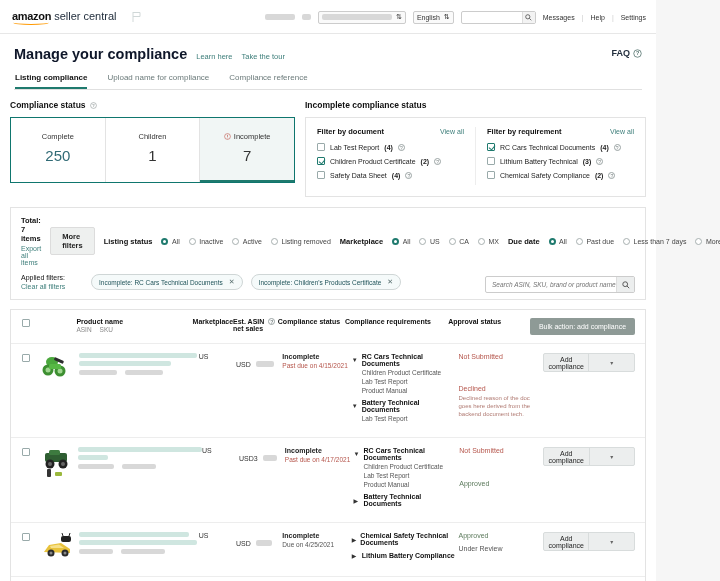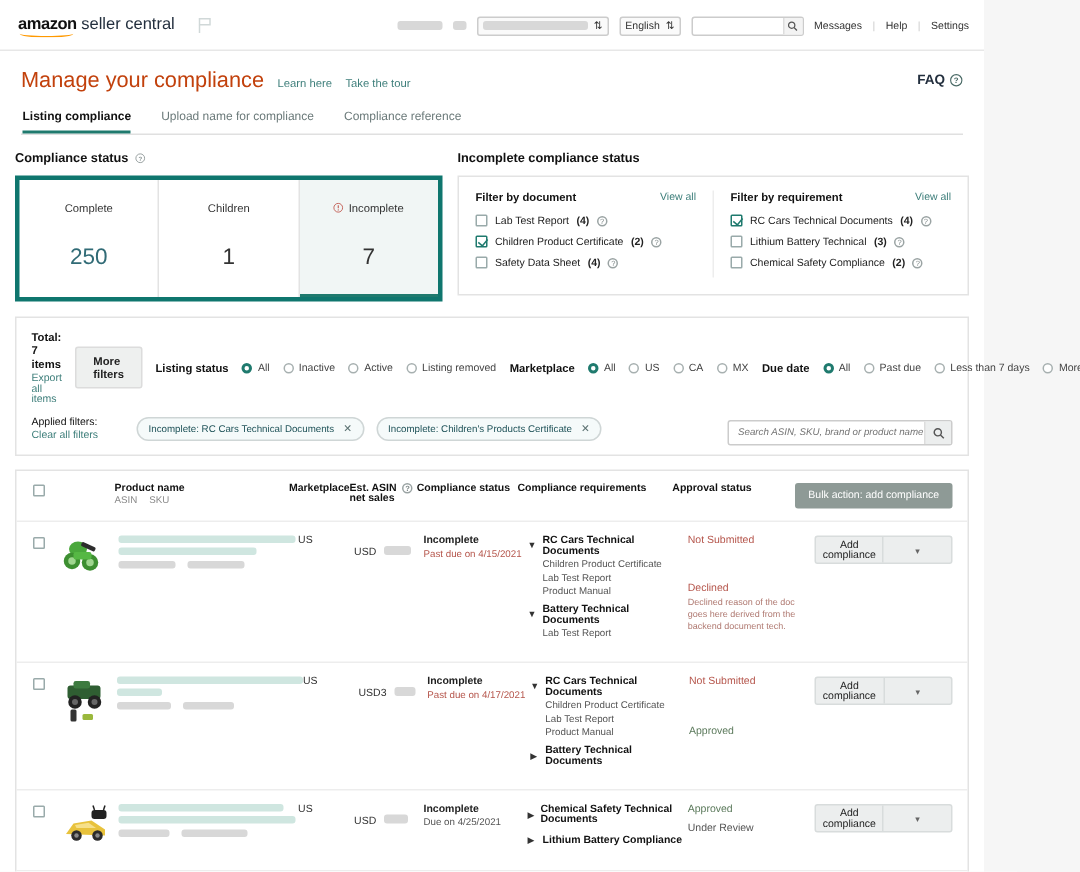--- a/index.html
+++ b/index.html
@@ -36,41 +36,41 @@
   .gnav-link { font-size:7px; color:#333; }
   .gnav-sep { color:#ccc; font-size:7px; }
 
   
   .cnav { height:20px; background:#fff; border-bottom:1px solid #e0e0e0; display:flex; align-items:center; padding:0 12px; gap:17px; }
   .cnav a { font-size:7.5px; color:#232f3e; text-decoration:none; white-space:nowrap; }
 
   
   .phead { padding:12px 14px 0 14px; background:#fff; position:relative; }
   .ptitle-row { display:flex; align-items:baseline; gap:9px; }
-  .ptitle { font-size:14.5px; font-weight:400; color:#c2410c; }
+  .ptitle { font-size:14.5px; font-weight:700; color:#0f172a; }
   .plink { font-size:7.5px; color:#3d7e7a; }
   .faq { position:absolute; right:14px; top:14px; display:flex; align-items:center; gap:3px; font-size:9px; font-weight:bold; color:#232f3e; }
 
   .tabs { display:flex; gap:20px; margin-top:11px; border-bottom:1px solid #e0e0e0; padding-left:1px; }
   .tab { font-size:8px; padding-bottom:5px; color:#6b7a7a; white-space:nowrap; }
   .tab.active { color:#111; font-weight:bold; border-bottom:2px solid #1f7a6e; }
 
   
   .content { padding:10px 10px 0 10px; background:#fff; }
   .panels { display:flex; gap:10px; align-items:flex-start; }
   .panel-left { width:285px; }
   .panel-right { flex:1; }
   .sec-title { font-size:8.5px; font-weight:bold; color:#111; display:flex; align-items:center; gap:4px; margin-bottom:7px; }
 
-  .status-cards { display:flex; border:3px solid #0f766e; background:#fff; }
+  .status-cards { display:flex; border:1px solid #0f766e; background:#fff; }
   .scard { flex:1; padding:14px 4px 16px; text-align:center; border-right:1px solid #e3e3e3; }
   .scard:last-child { border-right:none; }
   .scard.sel { background:#f1f6f5; border-bottom:2px solid #1f7a6e; }
   .scard-label { font-size:7.5px; color:#333; display:flex; align-items:center; justify-content:center; gap:3px; }
-  .scard-num { font-size:15px; color:#316b76; margin-top:20px; font-weight:400; }
+  .scard-num { font-size:15px; color:#316b76; margin-top:6px; font-weight:400; }
   .scard-num.dark { color:#333; }
 
   .filters-box { border:1px solid #e3e3e3; background:#fff; display:flex; padding:9px 0 11px 0; }
   .fcol { flex:1; padding:0 11px; }
   .fcol + .fcol { border-left:1px solid #ededed; }
   .fcol-head { display:flex; justify-content:space-between; align-items:center; margin-bottom:7px; }
   .fcol-title { font-size:7.5px; font-weight:bold; color:#111; }
   .viewall { font-size:7px; color:#3d7e7a; }
   .frow { display:flex; align-items:center; gap:5px; margin-bottom:6px; }
   .cbx { width:8px; height:8px; border:1px solid #9aa; border-radius:1px; background:#fff; flex:none; }

